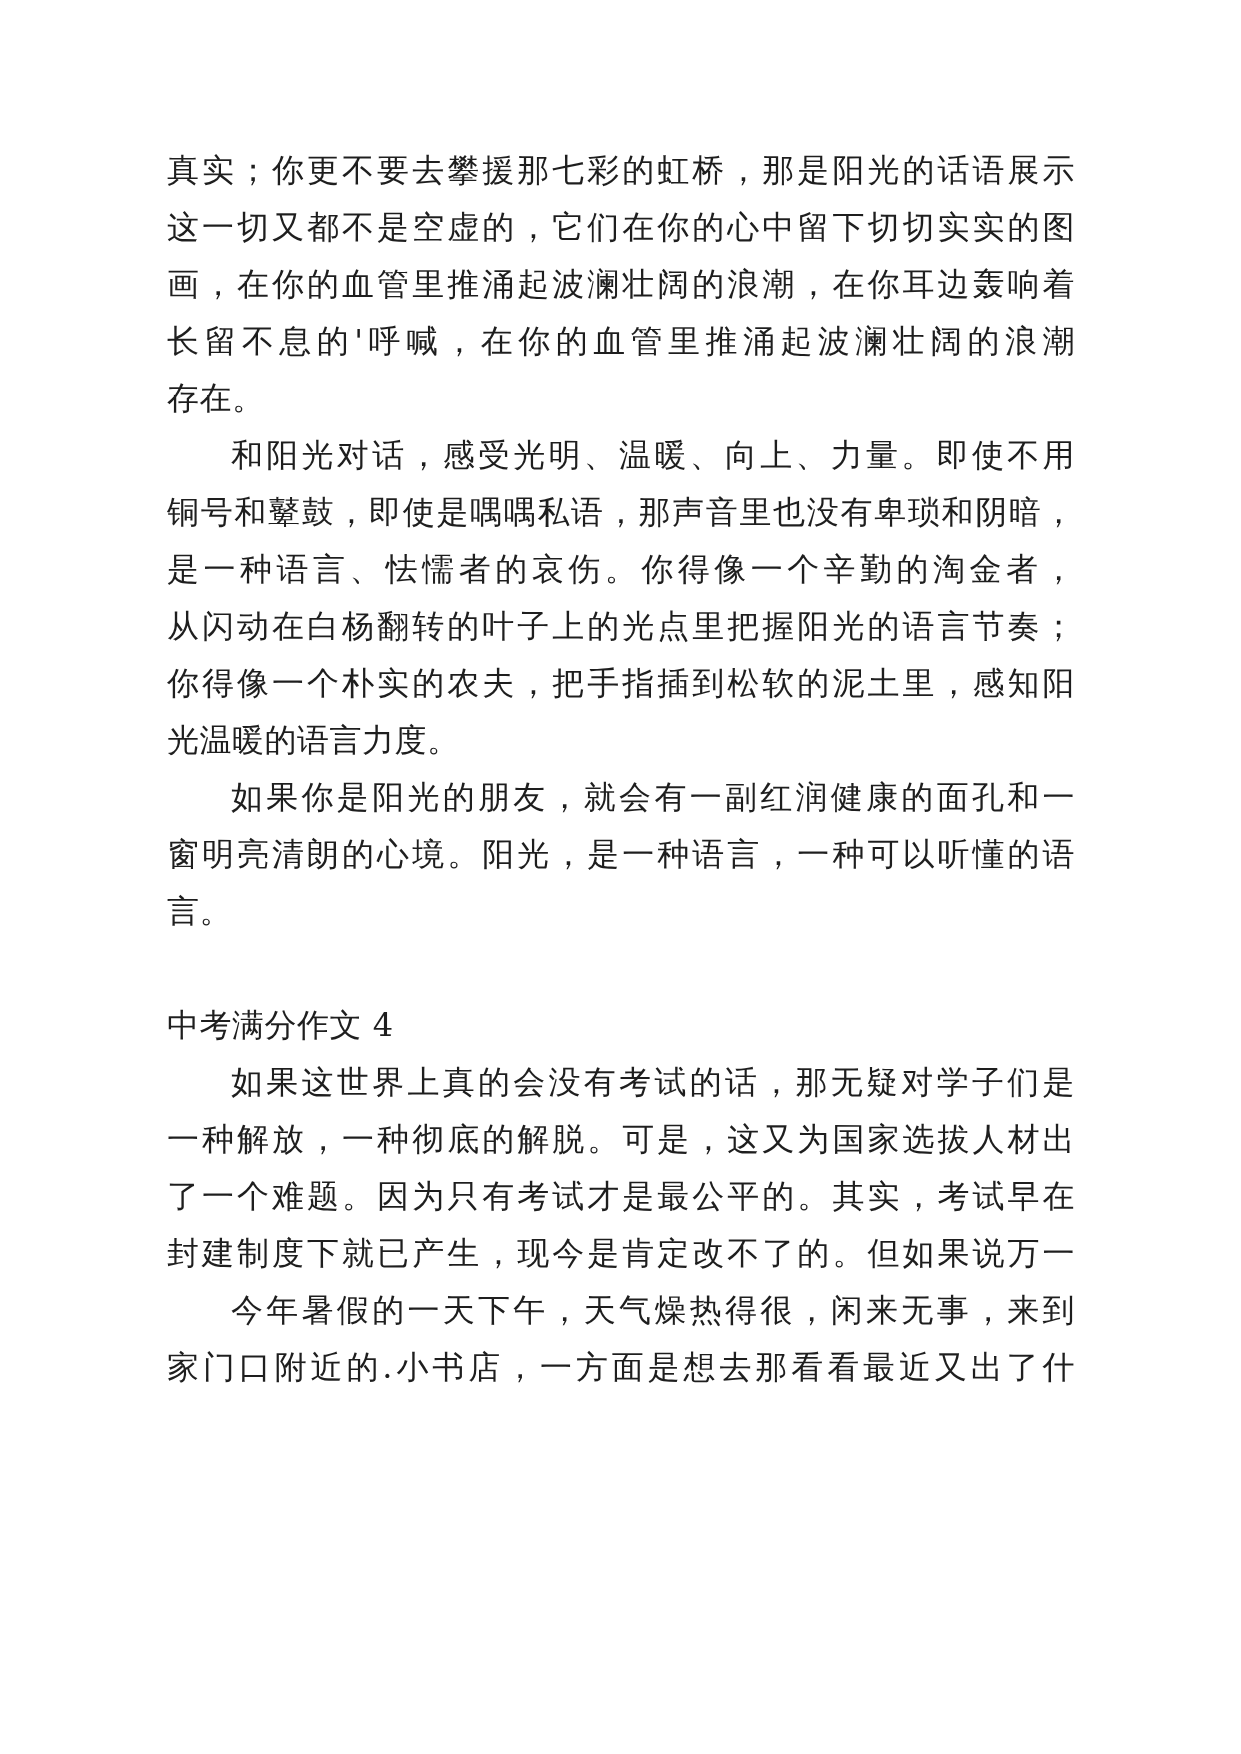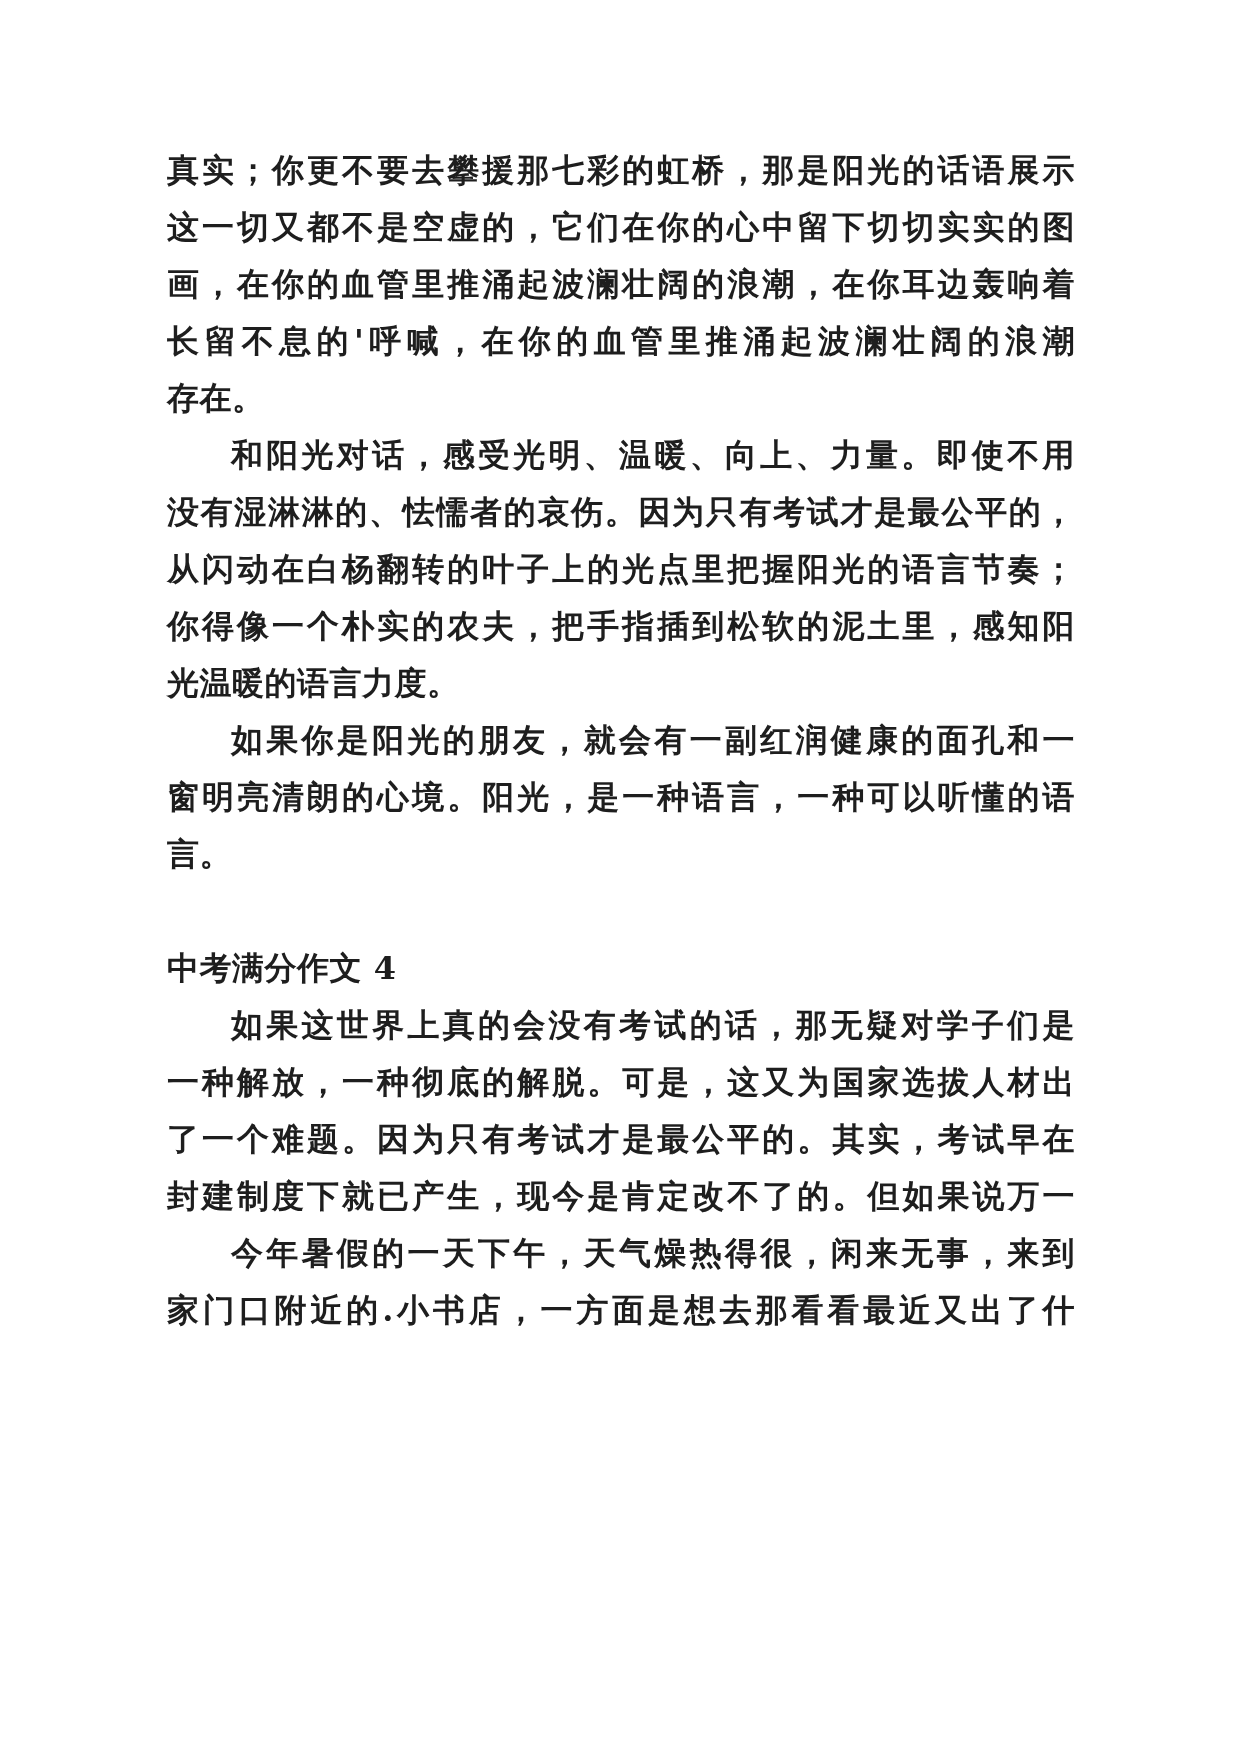--- a/index.html
+++ b/index.html
@@ -19,21 +19,21 @@
     position: absolute;
     left: 167px;
     top: 142px;
     width: 908px;
   }
   .line {
     font-size: 32px;
     line-height: 57px;
     height: 57px;
     color: #1e1e1e;
-    font-weight: 700;
+    font-weight: 400;
     white-space: nowrap;
     letter-spacing: 0.5px;
   }
   
   .fill {
     white-space: normal;
     text-align: justify;
     text-align-last: justify;
   }
   
@@ -54,21 +54,22 @@
 <div class="page">
   <div class="content">
 
     <div class="textblock">
       <div class="line fill">真实；你更不要去攀援那七彩的虹桥，那是阳光的话语展示</div>
       <div class="line fill">这一切又都不是空虚的，它们在你的心中留下切切实实的图</div>
       <div class="line fill">画，在你的血管里推涌起波澜壮阔的浪潮，在你耳边轰响着</div>
       <div class="line fill">长留不息的'呼喊，在你的血管里推涌起波澜壮阔的浪潮</div>
       <div class="line end">存在。</div>
       <div class="line fill indent">和阳光对话，感受光明、温暖、向上、力量。即使不用</div>
-      <div class="line fill">没有湿淋淋的、怯懦者的哀伤。因为只有考试才是最公平的，</div>
+      <div class="line fill">铜号和鼙鼓，即使是喁喁私语，那声音里也没有卑琐和阴暗，</div>
+      <div class="line fill">是一种语言、怯懦者的哀伤。你得像一个辛勤的淘金者，</div>
       <div class="line fill">从闪动在白杨翻转的叶子上的光点里把握阳光的语言节奏；</div>
       <div class="line fill">你得像一个朴实的农夫，把手指插到松软的泥土里，感知阳</div>
       <div class="line end">光温暖的语言力度。</div>
       <div class="line fill indent">如果你是阳光的朋友，就会有一副红润健康的面孔和一</div>
       <div class="line fill">窗明亮清朗的心境。阳光，是一种语言，一种可以听懂的语</div>
       <div class="line end">言。</div>
     </div>
 
     <div class="line blank"></div>
 

